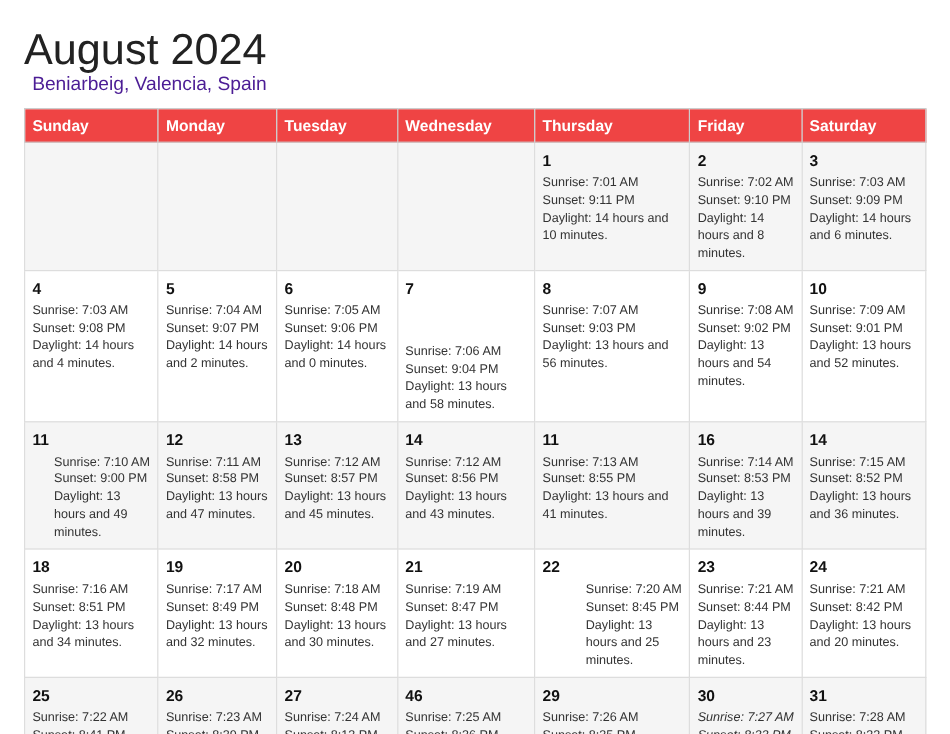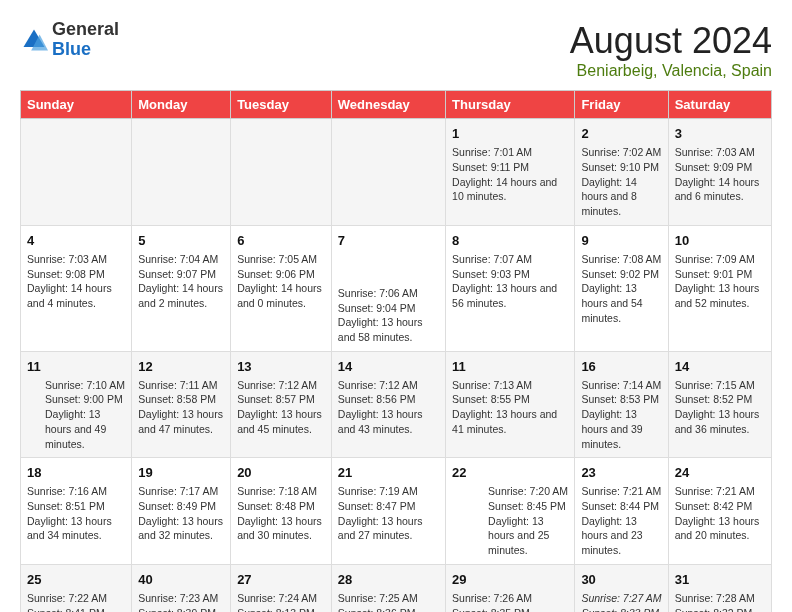--- a/index.html
+++ b/index.html
@@ -43,21 +43,21 @@
     .title-area {
       text-align: right;
     }
     .main-title {
       font-size: 36px;
       font-weight: normal;
       color: #222;
     }
     .subtitle {
       font-size: 16px;
-      color: #4d7c0f;
+      color: #4c1d95;
     }
     table {
       width: 100%;
       border-collapse: collapse;
       font-size: 11px;
     }
     thead tr th {
       background-color: #ef4444;
       color: #fff;
       text-align: left;
@@ -92,30 +92,20 @@
       color: #333;
     }
     .empty-cell {
       background-color: #f9f9f9;
     }
   </style>
 </head>
 <body>
 
 <div class="header-area">
-  <div class="logo">
-    <svg class="logo-icon" viewBox="0 0 40 40">
-      <polygon points="20,5 35,30 5,30" fill="#1a6fc4"></polygon>
-      <polygon points="28,12 40,35 16,35" fill="#4a9fe0" opacity="0.7"></polygon>
-    </svg>
-    <div class="logo-text">
-      <span class="logo-general">General</span>
-      <span class="logo-blue">Blue</span>
-    </div>
-  </div>
   <div class="title-area">
     <div class="main-title">August 2024</div>
     <div class="subtitle">Beniarbeig, Valencia, Spain</div>
   </div>
 </div>
 
 <table>
   <thead>
     <tr>
     <th>Sunday</th>
@@ -285,33 +275,33 @@
         </td>
       </tr>
       <tr>
         <td>
           <span class="day-num">25</span>
           <div class="day-info" style="white-space: pre-line;">Sunrise: 7:22 AM
 Sunset: 8:41 PM
 Daylight: 13 hours and 18 minutes.</div>
         </td>
         <td>
-          <span class="day-num">40</span>
+          <span class="day-num">26</span>
           <div class="day-info" style="white-space: pre-line;">Sunrise: 7:23 AM
 Sunset: 8:39 PM
 Daylight: 13 hours and 16 minutes.</div>
         </td>
         <td>
           <span class="day-num">27</span>
           <div class="day-info" style="white-space: pre-line;">Sunrise: 7:24 AM
 Sunset: 8:13 PM
 Daylight: 13 hours and 13 minutes.</div>
         </td>
         <td>
-          <span class="day-num">28</span>
+          <span class="day-num">46</span>
           <div class="day-info" style="white-space: pre-line;">Sunrise: 7:25 AM
 Sunset: 8:36 PM
 Daylight: 13 hours and 11 minutes.</div>
         </td>
         <td>
           <span class="day-num">29</span>
           <div class="day-info" style="white-space: pre-line;">Sunrise: 7:26 AM
 Sunset: 8:35 PM
 Daylight: 13 hours and 9 minutes.</div>
         </td>

